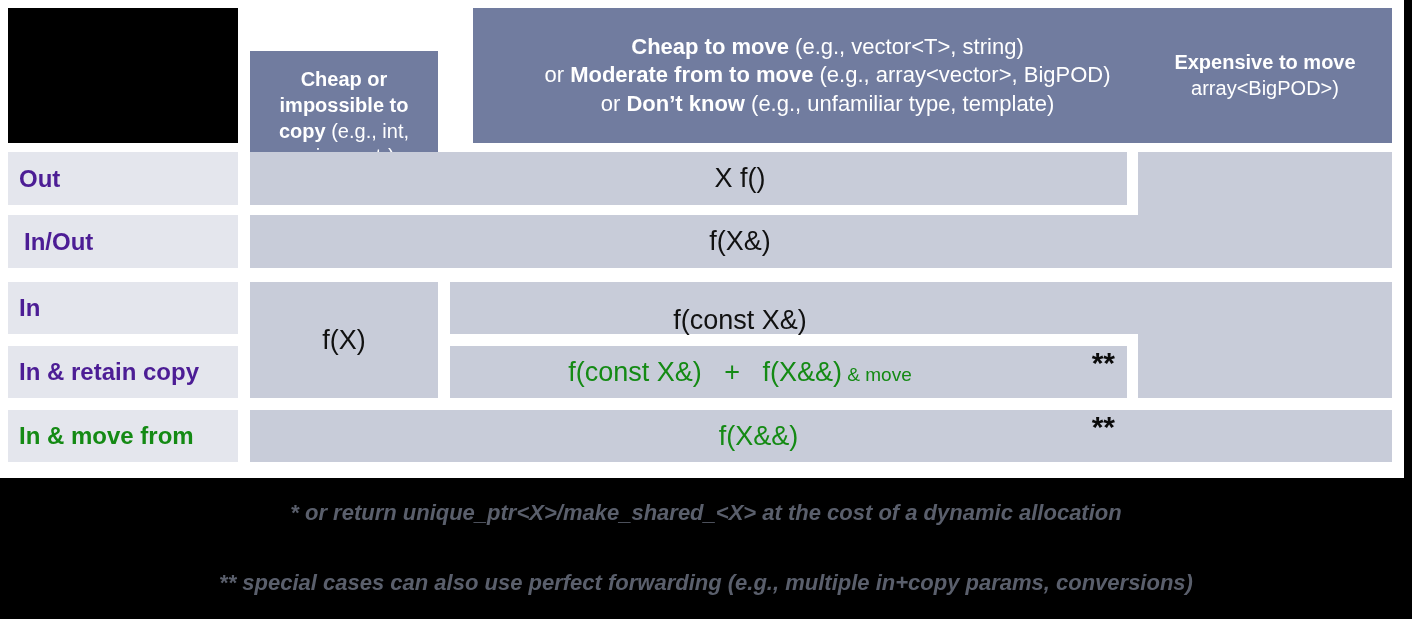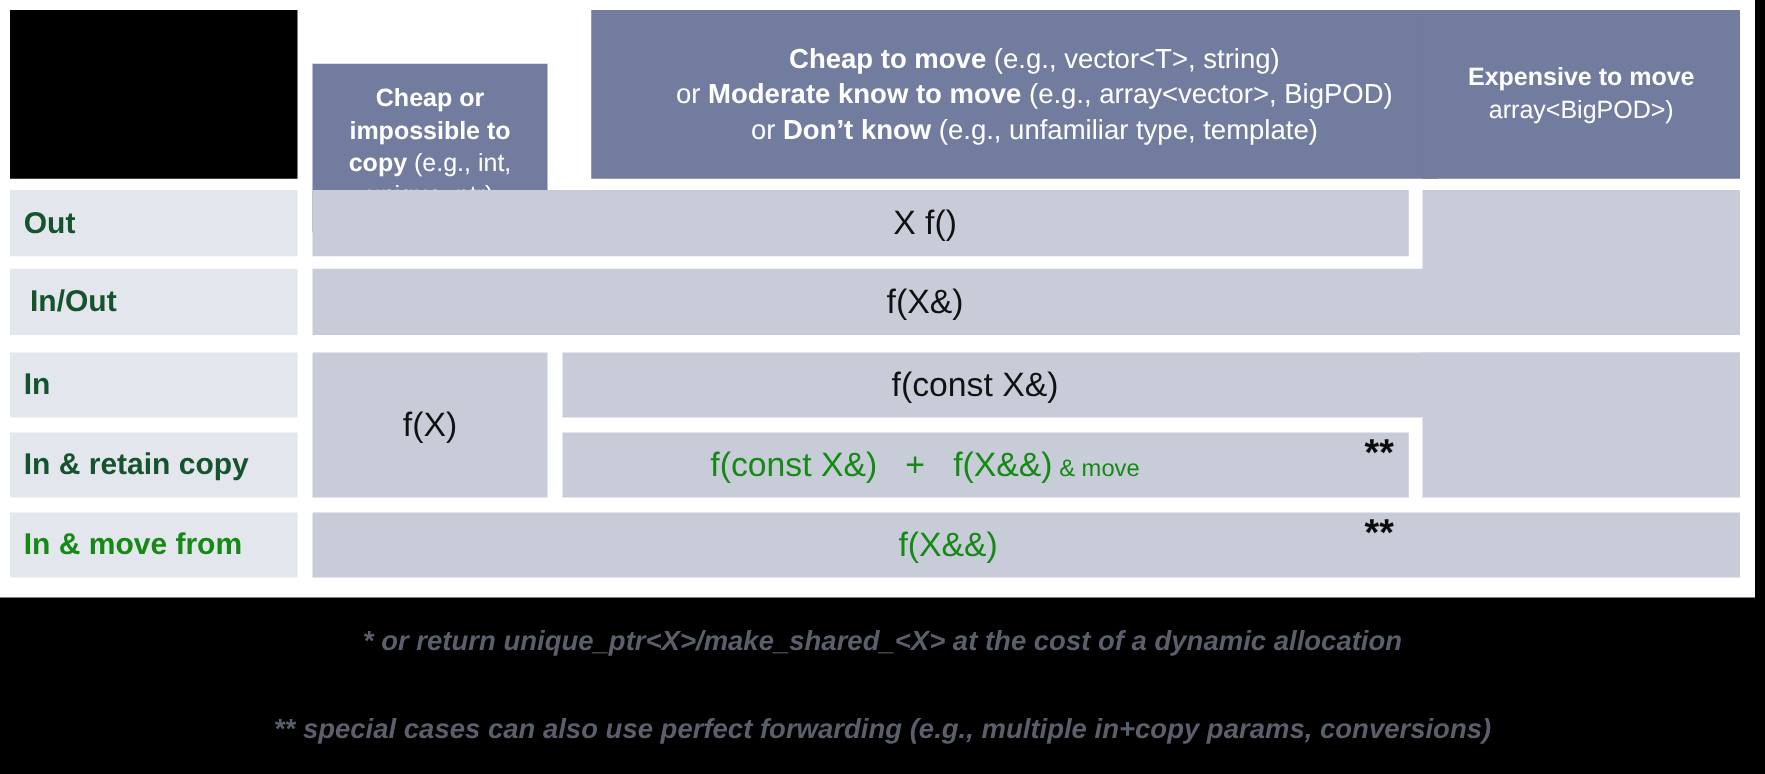--- a/index.html
+++ b/index.html
@@ -9,21 +9,21 @@
   }
   html,body{margin:0;padding:0;}
   body{background:#888;font-family:"Liberation Sans",sans-serif;}
   .canvas{position:relative;width:1412px;height:619px;background:var(--page-bg);overflow:hidden;}
   .abs{position:absolute;box-sizing:border-box;}
   .blackbox{background:var(--black);}
   .header{background:var(--header-bg);color:var(--header-text);display:flex;flex-direction:column;
           justify-content:center;align-items:center;text-align:center;line-height:1.28;}
   .h1{font-size:20px;} .h2{font-size:22px;} .h3{font-size:20px;}
   .label{background:var(--label-bg);display:flex;align-items:center;padding-left:11px;
-         font-size:24px;font-weight:700;color:#14532d;}
+         font-size:24px;font-weight:700;color:#4c1d95;}
   .label.green-label{color:var(--green);text-align:right;}
   .cell{background:var(--cell-bg);}
   .code{display:flex;align-items:center;justify-content:center;font-size:27px;color:var(--code-text);}
   .code.green{color:var(--green);}
   .b{font-weight:700;}
   .sm{font-size:19px;}
   .marker{font-size:30px;font-weight:700;color:#0b0b0b;text-align:right;line-height:1.1;}
   .footer{background:var(--black);}
   .footnote{position:absolute;left:0;width:100%;text-align:center;font-style:italic;
             font-weight:600;font-size:22px;color:var(--footnote-text);}
@@ -38,21 +38,21 @@
   <div class="abs blackbox" style="left:1404px;top:0;width:8px;height:619px;"></div>
 
   <div class="abs header h1" style="left:250px;top:8px;width:188px;height:135px;margin-top:43px;">
       <div><span class="b">Cheap or</span></div>
       <div><span class="b">impossible to</span></div>
       <div><span class="b">copy</span><span> (e.g., int,</span></div>
       <div><span>unique_ptr)</span></div>
     </div>
   <div class="abs header h2" style="left:473px;top:8px;width:677px;height:135px;padding-left:32px;">
       <div><span class="b">Cheap to move</span><span> (e.g., vector&lt;T&gt;, string)</span></div>
-      <div><span>or </span><span class="b">Moderate know to move</span><span> (e.g., array&lt;vector&gt;, BigPOD)</span></div>
+      <div><span>or </span><span class="b">Moderate from to move</span><span> (e.g., array&lt;vector&gt;, BigPOD)</span></div>
       <div><span>or </span><span class="b">Don’t know</span><span> (e.g., unfamiliar type, template)</span></div>
     </div>
   <div class="abs header h3" style="left:1138px;top:8px;width:254px;height:135px;">
       <div><span class="b">Expensive to move</span></div>
       <div><span>array&lt;BigPOD&gt;)</span></div>
     </div>
 
   <div class="abs label" style="left:8px;top:152px;width:230px;height:53px;">Out</div>
   <div class="abs label" style="left:8px;top:215px;width:230px;height:53px;padding-left:16px;">In/Out</div>
   <div class="abs label" style="left:8px;top:282px;width:230px;height:52px;">In</div>
@@ -63,21 +63,21 @@
   <div class="abs cell" style="left:1138px;top:152px;width:254px;height:116px;"></div>
   <div class="abs cell" style="left:250px;top:215px;width:1142px;height:53px;"></div>
   <div class="abs cell code" style="left:250px;top:282px;width:188px;height:116px;">f(X)</div>
   <div class="abs cell" style="left:450px;top:282px;width:942px;height:52px;"></div>
   <div class="abs cell" style="left:1138px;top:282px;width:254px;height:116px;"></div>
   <div class="abs cell" style="left:450px;top:346px;width:677px;height:52px;"></div>
   <div class="abs cell" style="left:250px;top:410px;width:1142px;height:52px;"></div>
 
   <div class="abs code" style="left:250px;top:152px;width:980px;height:53px;">X f()</div>
   <div class="abs code" style="left:250px;top:215px;width:980px;height:53px;">f(X&amp;)</div>
-  <div class="abs code" style="left:250px;top:282px;width:980px;height:52px;margin-left:40px;">f(const X&amp;)</div>
+  <div class="abs code" style="left:250px;top:294px;width:980px;height:52px;">f(const X&amp;)</div>
   <div class="abs code green" style="left:250px;top:346px;width:980px;height:52px;">
       <div><span>f(const X&amp;)&nbsp;&nbsp;&nbsp;+&nbsp;&nbsp;&nbsp;f(X&amp;&amp;)</span><span class="sm">&nbsp;&amp; move</span></div>
     </div>
   <div class="abs code green" style="left:250px;top:410px;width:980px;height:52px;padding-left:37px;">f(X&amp;&amp;)</div>
 
   <div class="abs marker" style="left:1040px;top:346px;width:75px;">**</div>
   <div class="abs marker" style="left:1040px;top:410px;width:75px;">**</div>
 
   <div class="abs footer" style="left:0;top:478px;width:1412px;height:141px;">
     <div class="footnote" style="top:22px;">* or return unique_ptr&lt;X&gt;/make_shared_&lt;X&gt; at the cost of a dynamic allocation</div>

